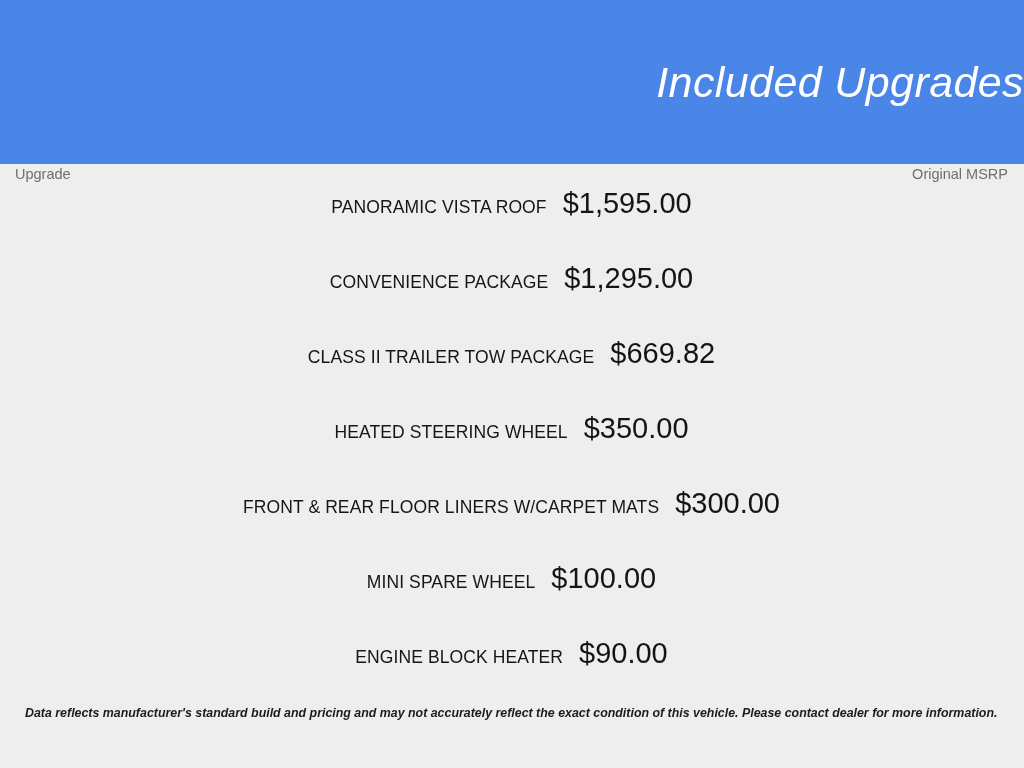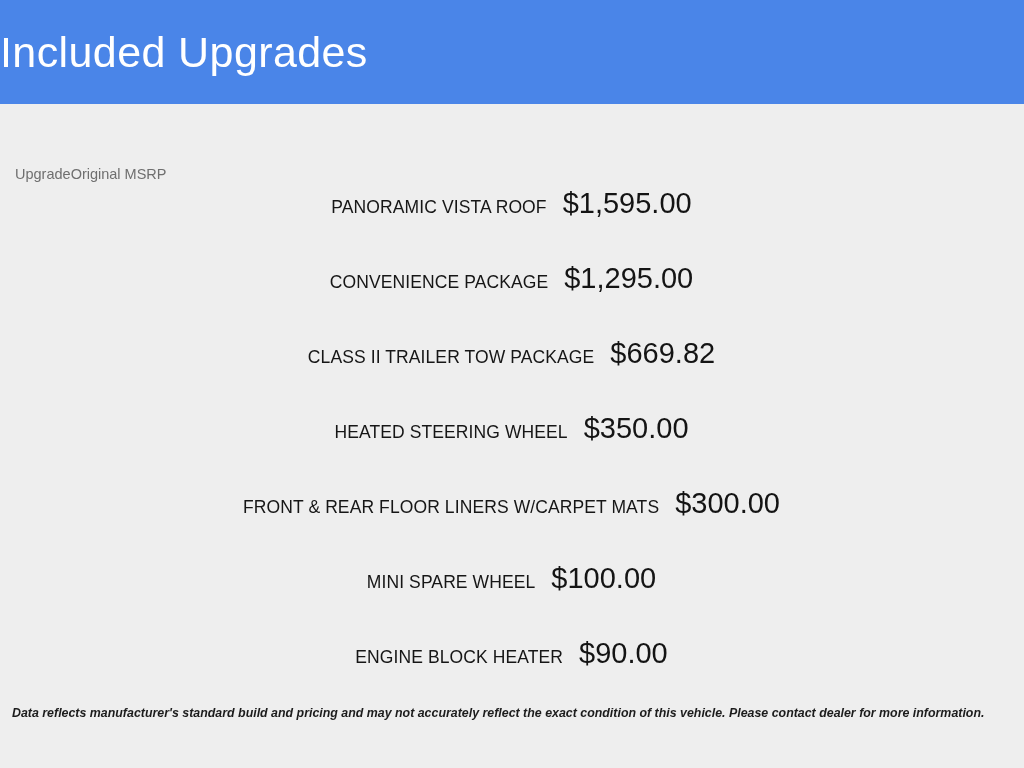--- a/index.html
+++ b/index.html
@@ -21,25 +21,26 @@
     background: #eeeeee;
     box-sizing: border-box;
   }
 
   
   .header-band {
     position: absolute;
     top: 0;
     left: 0;
     width: 1024px;
-    height: 104px;
+    height: 164px;
     background: #4a85e8;
     display: flex;
     align-items: center;
-    justify-content: flex-start;
+    justify-content: flex-end;
+    font-style: italic;
   }
   .header-title {
     color: #ffffff;
     font-size: 43px;
     font-weight: 300;
     letter-spacing: 0.4px;
     line-height: 1;
     font-family: "Liberation Sans", sans-serif;
     white-space: nowrap;
   }
@@ -51,20 +52,21 @@
     left: 0;
     width: 1024px;
     height: 585px;
     padding: 0 16px 0 15px;
     box-sizing: border-box;
   }
 
   .col-headers {
     display: flex;
     align-items: center;
+    justify-content: space-between;
     height: 50px;
     padding-top: 42px;
     box-sizing: border-box;
   }
   .col-head {
     font-size: 14.5px;
     color: #6f6f6f;
     font-weight: 400;
     line-height: 1;
   }
@@ -101,21 +103,21 @@
     white-space: nowrap;
     margin-left: 16px;
   }
 
   
   .disclaimer {
     position: absolute;
     top: 705px;
     left: 0;
     width: 1024px;
-    padding: 0 16px 0 12px;
+    padding: 0 16px 0 25px;
     box-sizing: border-box;
     font-size: 12.4px;
     font-style: italic;
     font-weight: 700;
     color: #1c1c1c;
     line-height: 1.35;
     white-space: nowrap;
   }
 </style>
 </head>

